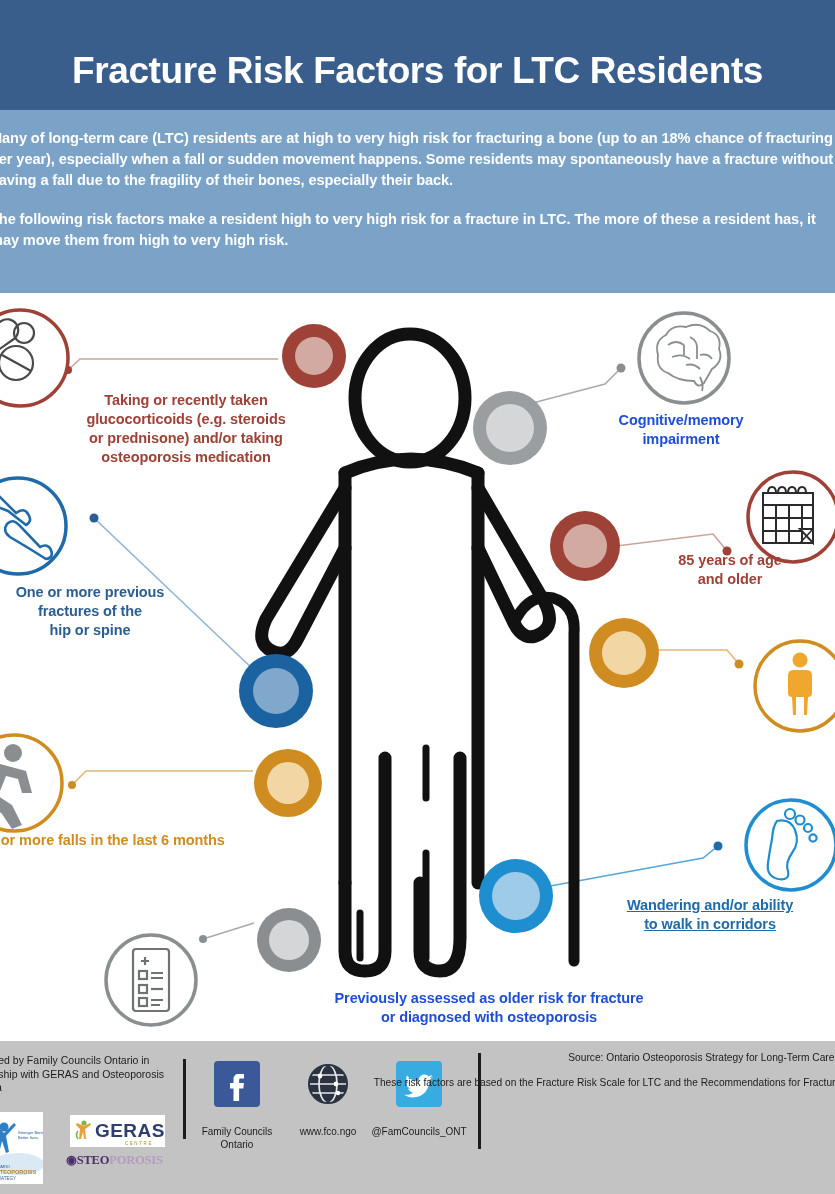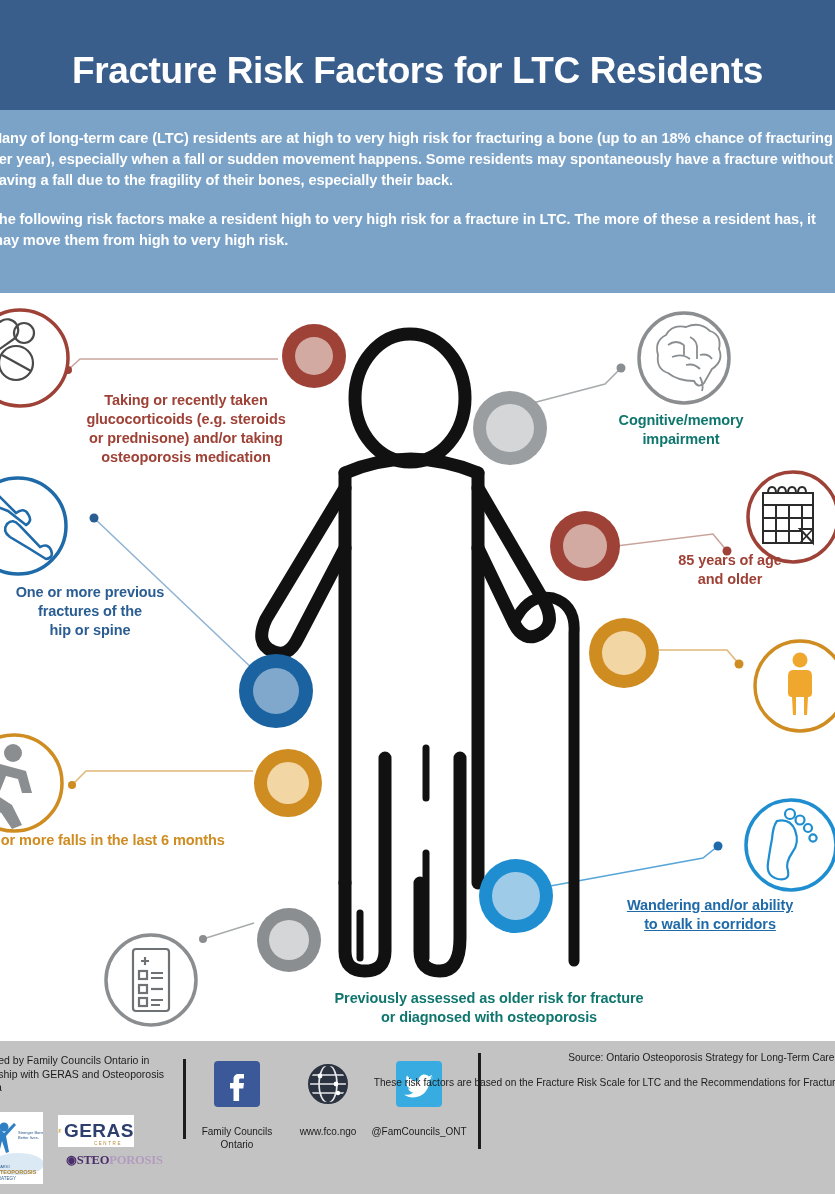--- a/index.html
+++ b/index.html
@@ -35,39 +35,39 @@
   .canvas svg{position:absolute;left:0;top:0;}
 
   
   .rlabel{
     position:absolute;font-size:14.5px;font-weight:bold;line-height:19px;
     letter-spacing:-0.1px;white-space:pre-line;text-align:center;
   }
   .c-red{color:#9e4136;}
   .c-blue{color:#2a5d92;}
   .c-orange{color:#cf8c20;}
-  .c-grey{color:#0f766e;}
+  .c-grey{color:#1d4ed8;}
   .c-ltblue{color:#1f6aa8;}
 
   
   .footer{
     position:absolute;left:0;top:1041px;width:835px;height:153px;background:#c3c3c3;
   }
   .foot-text{
     position:absolute;left:-35px;top:13px;width:200px;
     font-size:10.5px;line-height:13.5px;color:#1c1c1c;
   }
   .divider{position:absolute;width:3px;background:#1c1c1c;}
   .logo-oc{
     position:absolute;left:-12px;top:1112px;width:55px;height:72px;background:#fff;
     overflow:hidden;
   }
   .logo-geras{
-    position:absolute;left:58px;top:1115px;width:76px;height:32px;background:#fff;
-    display:flex;align-items:center;justify-content:center;
+    position:absolute;left:70px;top:1115px;width:95px;height:32px;background:#fff;
+    display:flex;align-items:center;justify-content:flex-end;
   }
   .geras-word{font-size:19px;font-weight:bold;color:#2e3f6e;letter-spacing:0.5px;}
   .geras-sub{position:absolute;bottom:1px;right:12px;font-size:4.5px;color:#b08a3e;letter-spacing:1.6px;}
   .osteo-word{
     position:absolute;left:66px;top:1152px;font-size:12.5px;font-weight:bold;
     letter-spacing:-0.2px;
     font-family:Liberation Serif, serif;
   }
   .social{position:absolute;text-align:center;}
   .social-label{font-size:10px;color:#1c1c1c;line-height:13px;margin-top:18px;}

